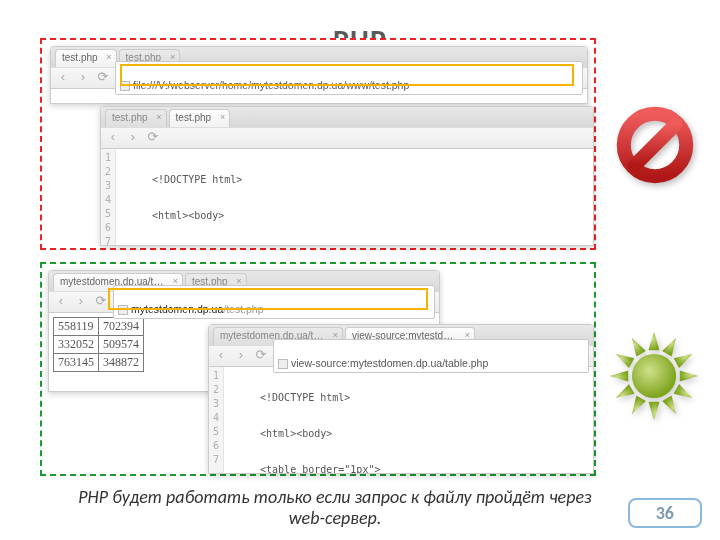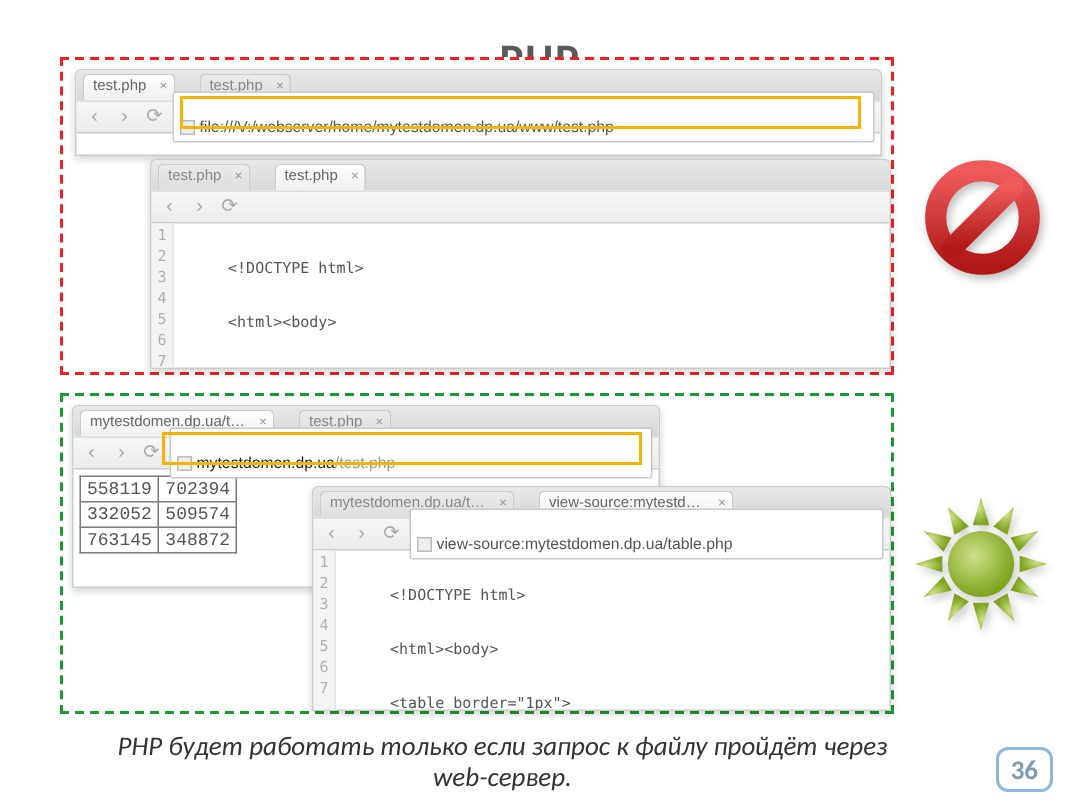--- a/index.html
+++ b/index.html
@@ -43,21 +43,21 @@
     font-family: "Segoe UI", Arial, sans-serif;
     font-size: 11px;
     color: #555;
   }
   .tabs {
     display: flex;
     align-items: flex-end;
     background: linear-gradient(#e8e8e8,#d8d8d8);
     height: 20px;
     padding-left: 4px;
-    gap: 16px;
+    gap: 2px;
   }
   .tab {
     background: linear-gradient(#fdfdfd,#f1f1f1);
     border: 1px solid #ccc;
     border-bottom: none;
     border-radius: 4px 4px 0 0;
     height: 18px;
     padding: 2px 18px 0 6px;
     position: relative;
     white-space: nowrap;
@@ -111,41 +111,41 @@
     text-align: right;
     padding: 2px 4px;
     border-right: 1px solid #e4e4e4;
   }
   .gut div { line-height: 14px; }
   .lines { padding: 2px 4px; white-space: pre; }
   .lines div { line-height: 14px; margin-left: 32px; }  
 
   
   table.dtbl { border-collapse: collapse; font-family: "Times New Roman", serif; font-size: 12px; }
-  table.dtbl td { border:1px solid #7a7a7a; padding:1px 4px;font-family:Liberation Mono, monospace; }
+  table.dtbl td { border:1px solid #7a7a7a; padding:1px 4px; }
 
   
   .caption {
     position: absolute;
     left: 60px; right: 110px; bottom: 10px;
     text-align: center;
     font-style: italic;
     font-size: 18px;
     color: #333;
     line-height: 1.2;
     margin-top: 48px;
   }
   .pagenum {
     position: absolute; right: 18px; bottom: 12px;
     border: 2px solid #8cb7de;
     border-radius: 8px;
     color: #7f9bb4;
     font-weight: bold;
     font-size: 18px;
-    padding: 2px 8px;
+    padding: 2px 26px;
   }
 
   
   .forbid {
     position: absolute;
     right: 26px; top: 106px;
     width: 78px; height: 78px;
   }
   .forbid svg { width:100%; height:100%; filter: drop-shadow(2px 3px 3px rgba(0,0,0,.25)); }
 

